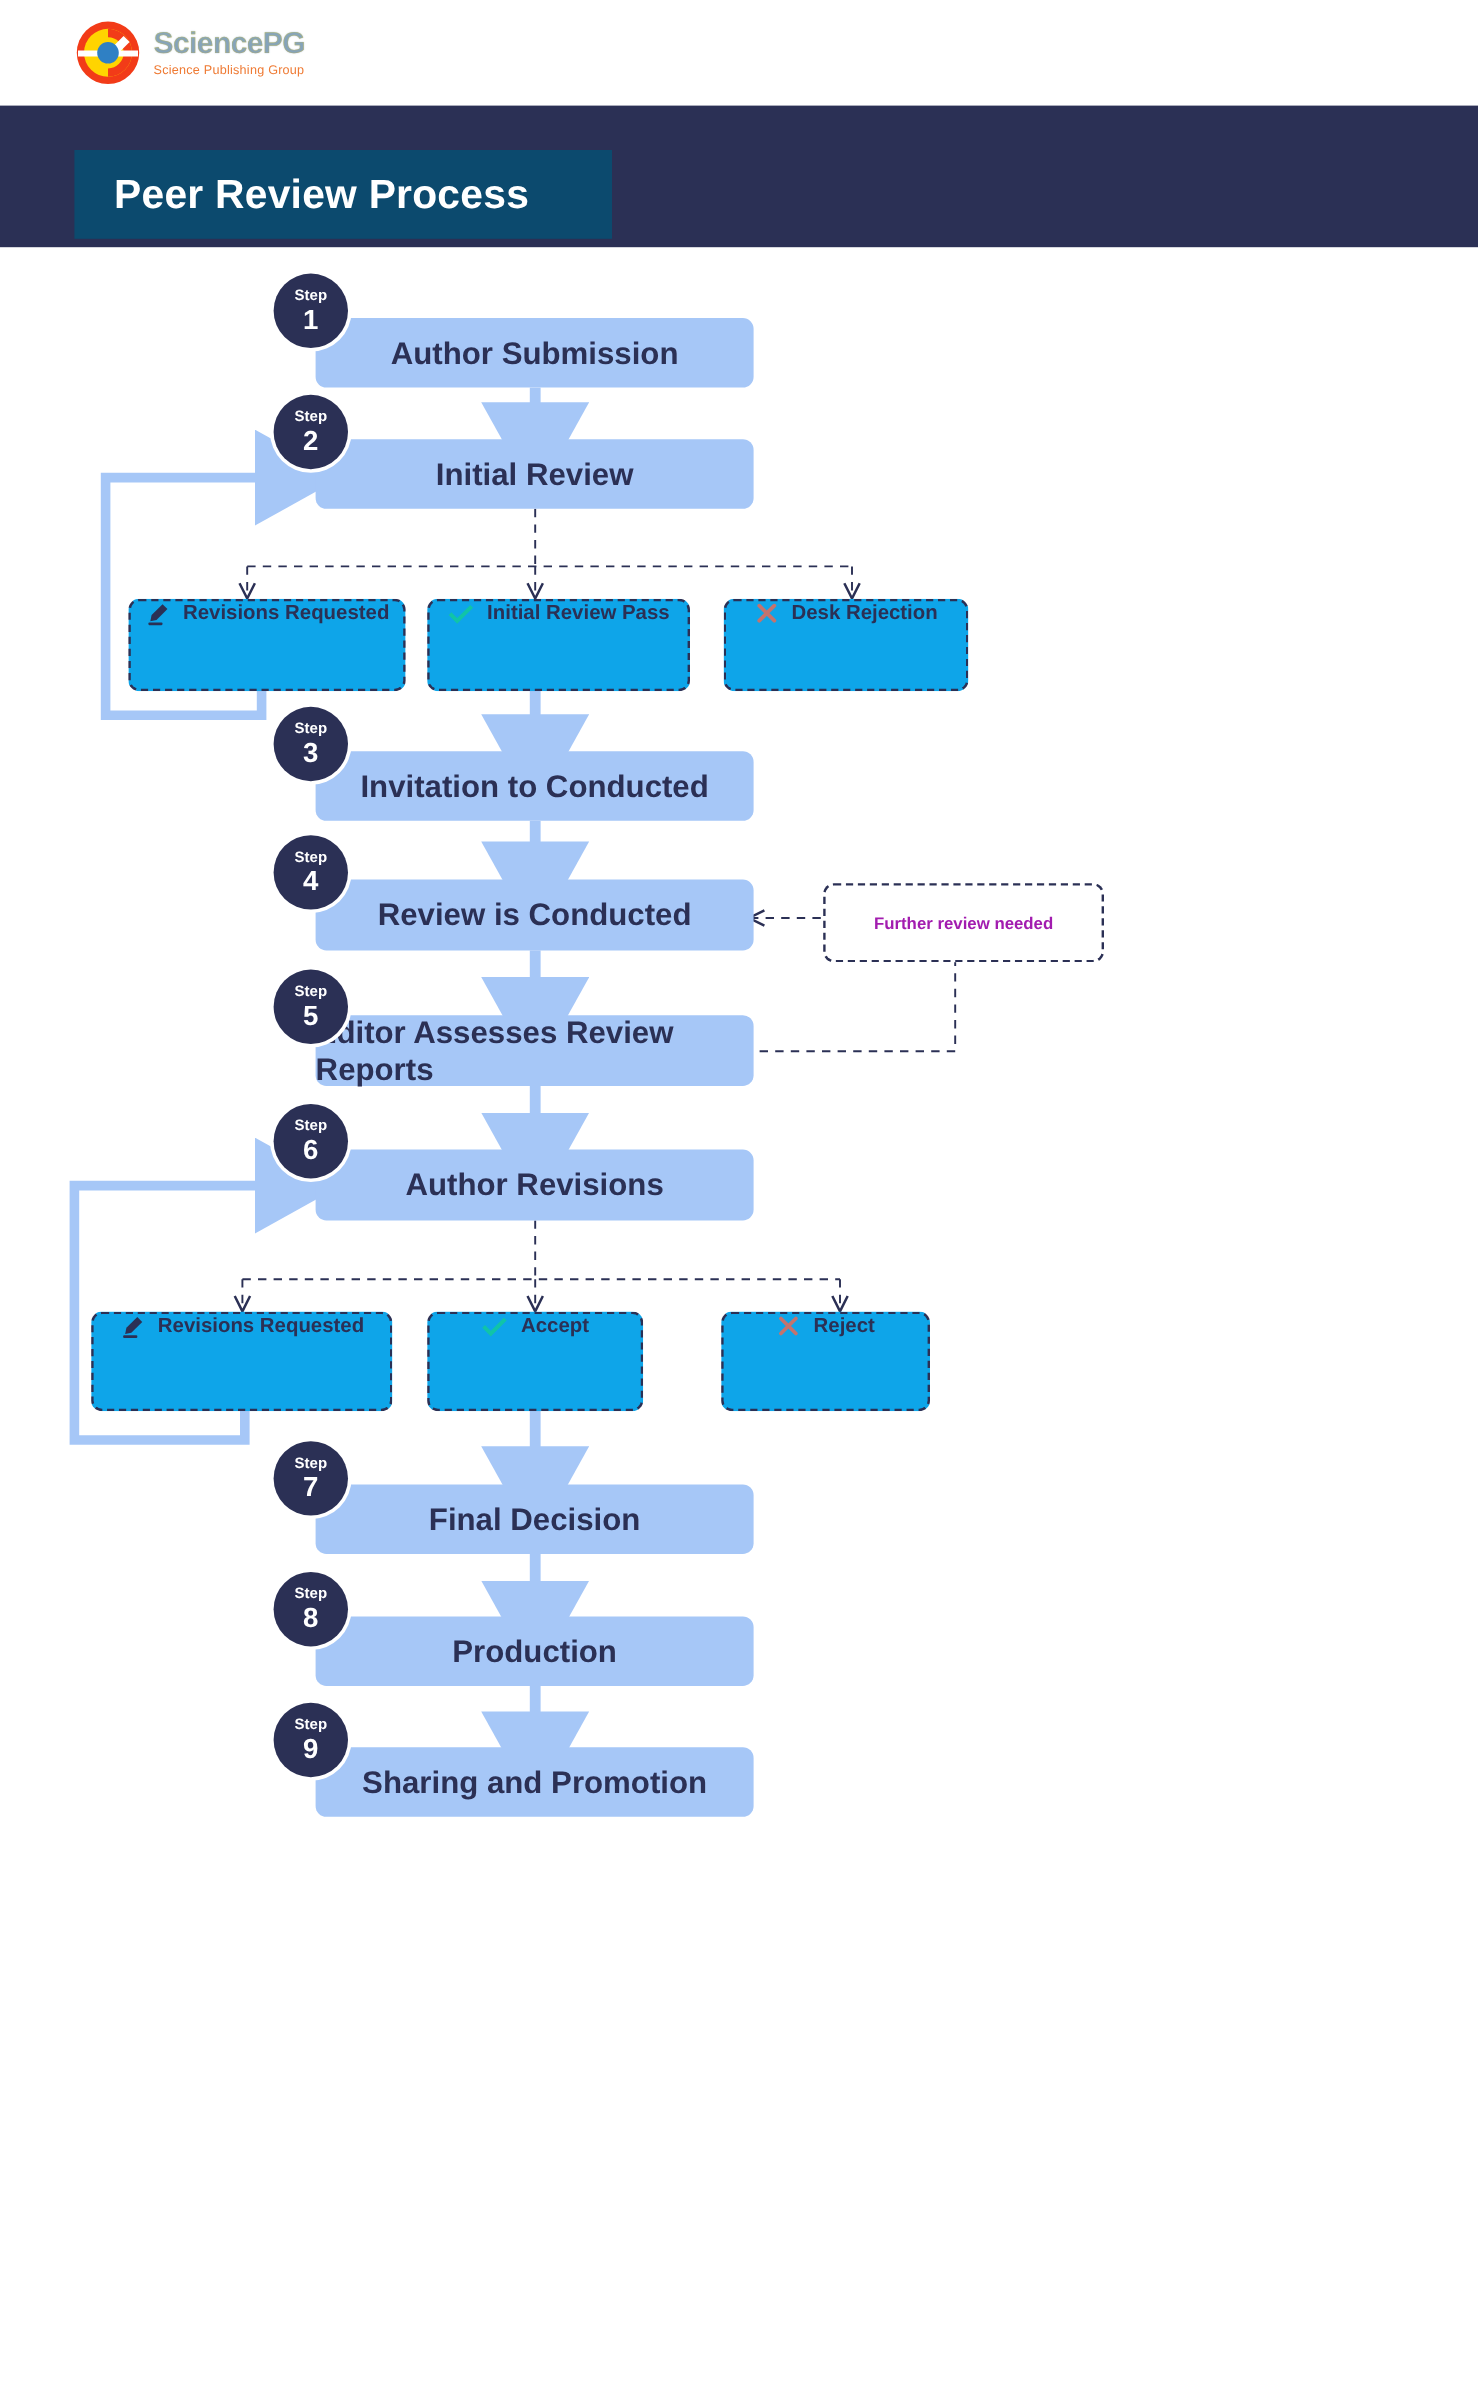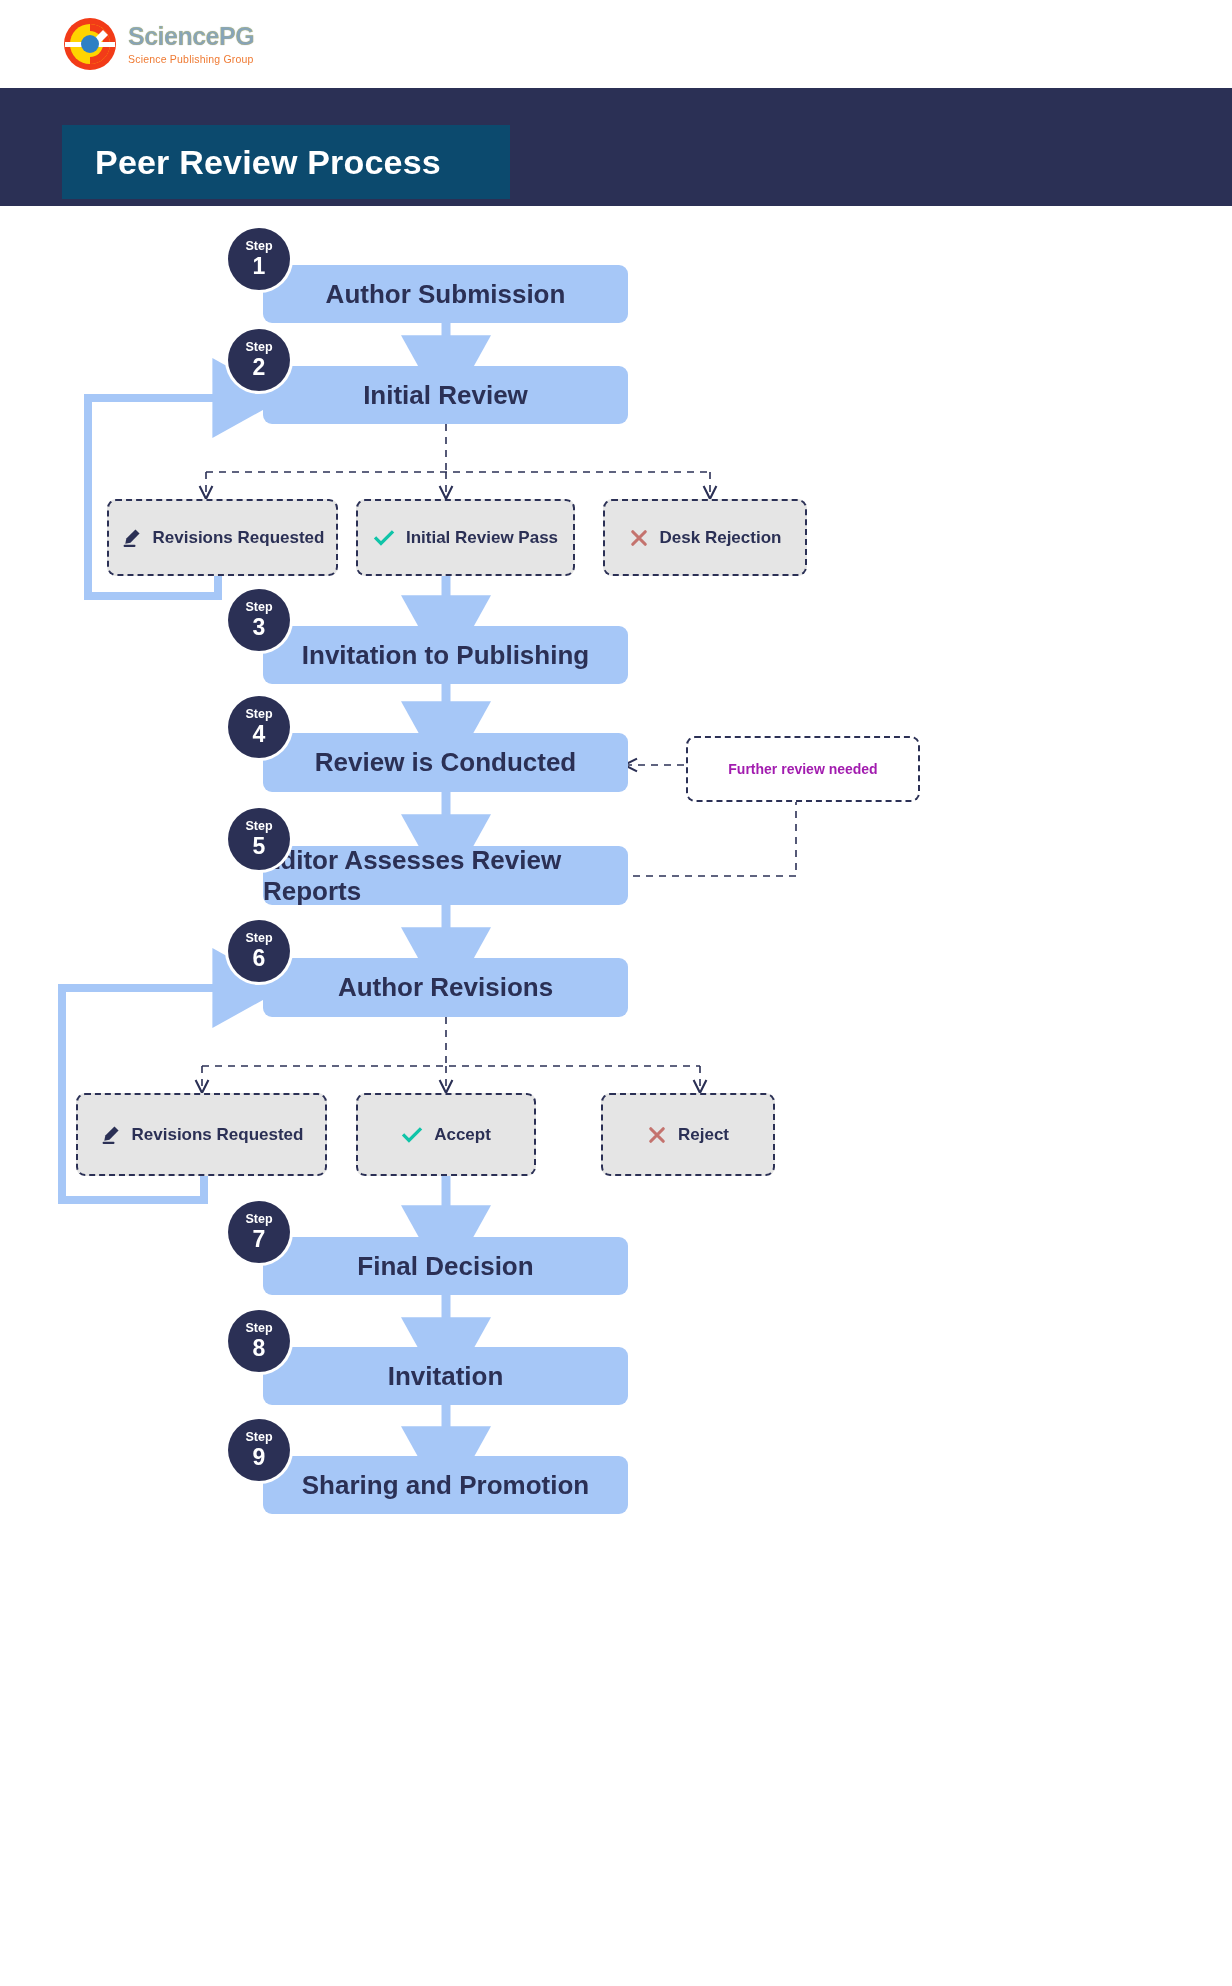--- a/index.html
+++ b/index.html
@@ -36,22 +36,22 @@
   .step-box span{color:#2b3055;font-size:26px;font-weight:bold;}
 
   
   .badge{position:absolute;width:62px;height:62px;border-radius:50%;background:#2b3055;
     display:flex;flex-direction:column;align-items:center;justify-content:center;z-index:5;
     box-shadow:0 0 0 3px #ffffff;}
   .badge .b-top{color:#ffffff;font-size:12.5px;font-weight:bold;line-height:1;}
   .badge .b-num{color:#ffffff;font-size:23px;font-weight:bold;line-height:1.05;margin-top:1px;}
 
   
-  .dec-box{position:absolute;border:2.5px dashed #2b3055;border-radius:9px;background:#e5e5e5;
-    display:flex;align-items:center;justify-content:center;gap:11px;}
+  .dec-box{position:absolute;border:2.5px dashed #2b3055;border-radius:9px;background:#0ea5e9;
+    display:flex;align-items:flex-start;justify-content:center;gap:11px;}
   .dec-box .dec-label{color:#2b3055;font-size:17px;font-weight:bold;}
   .dec-icon{display:inline-flex;align-items:center;justify-content:center;}
 
   
   .note-box{position:absolute;border:2.5px dashed #2b3055;border-radius:9px;background:#ffffff;
     display:flex;align-items:center;justify-content:center;}
   .note-box span{color:#a21caf;font-size:14px;font-weight:bold;}
 
   
   .conn{position:absolute;left:0;top:0;width:1232px;height:1780px;pointer-events:none;}
@@ -177,21 +177,21 @@
         </svg>
     </span>
     <span class="dec-label">Desk Rejection</span>
   </div>
 
   <div class="badge" style="left:228px;top:383px;">
     <div class="b-top">Step</div>
     <div class="b-num">3</div>
   </div>
   <div class="step-box" style="left:263px;top:420px;width:365px;height:58px;">
-    <span>Invitation to Publishing</span>
+    <span>Invitation to Conducted</span>
   </div>
 
   <div class="badge" style="left:228px;top:490px;">
     <div class="b-top">Step</div>
     <div class="b-num">4</div>
   </div>
   <div class="step-box" style="left:263px;top:527px;width:365px;height:59px;">
     <span>Review is Conducted</span>
   </div>
 
@@ -249,21 +249,21 @@
   </div>
   <div class="step-box" style="left:263px;top:1031px;width:365px;height:58px;">
     <span>Final Decision</span>
   </div>
 
   <div class="badge" style="left:228px;top:1104px;">
     <div class="b-top">Step</div>
     <div class="b-num">8</div>
   </div>
   <div class="step-box" style="left:263px;top:1141px;width:365px;height:58px;">
-    <span>Invitation</span>
+    <span>Production</span>
   </div>
 
   <div class="badge" style="left:228px;top:1213px;">
     <div class="b-top">Step</div>
     <div class="b-num">9</div>
   </div>
   <div class="step-box" style="left:263px;top:1250px;width:365px;height:58px;">
     <span>Sharing and Promotion</span>
   </div>
 

